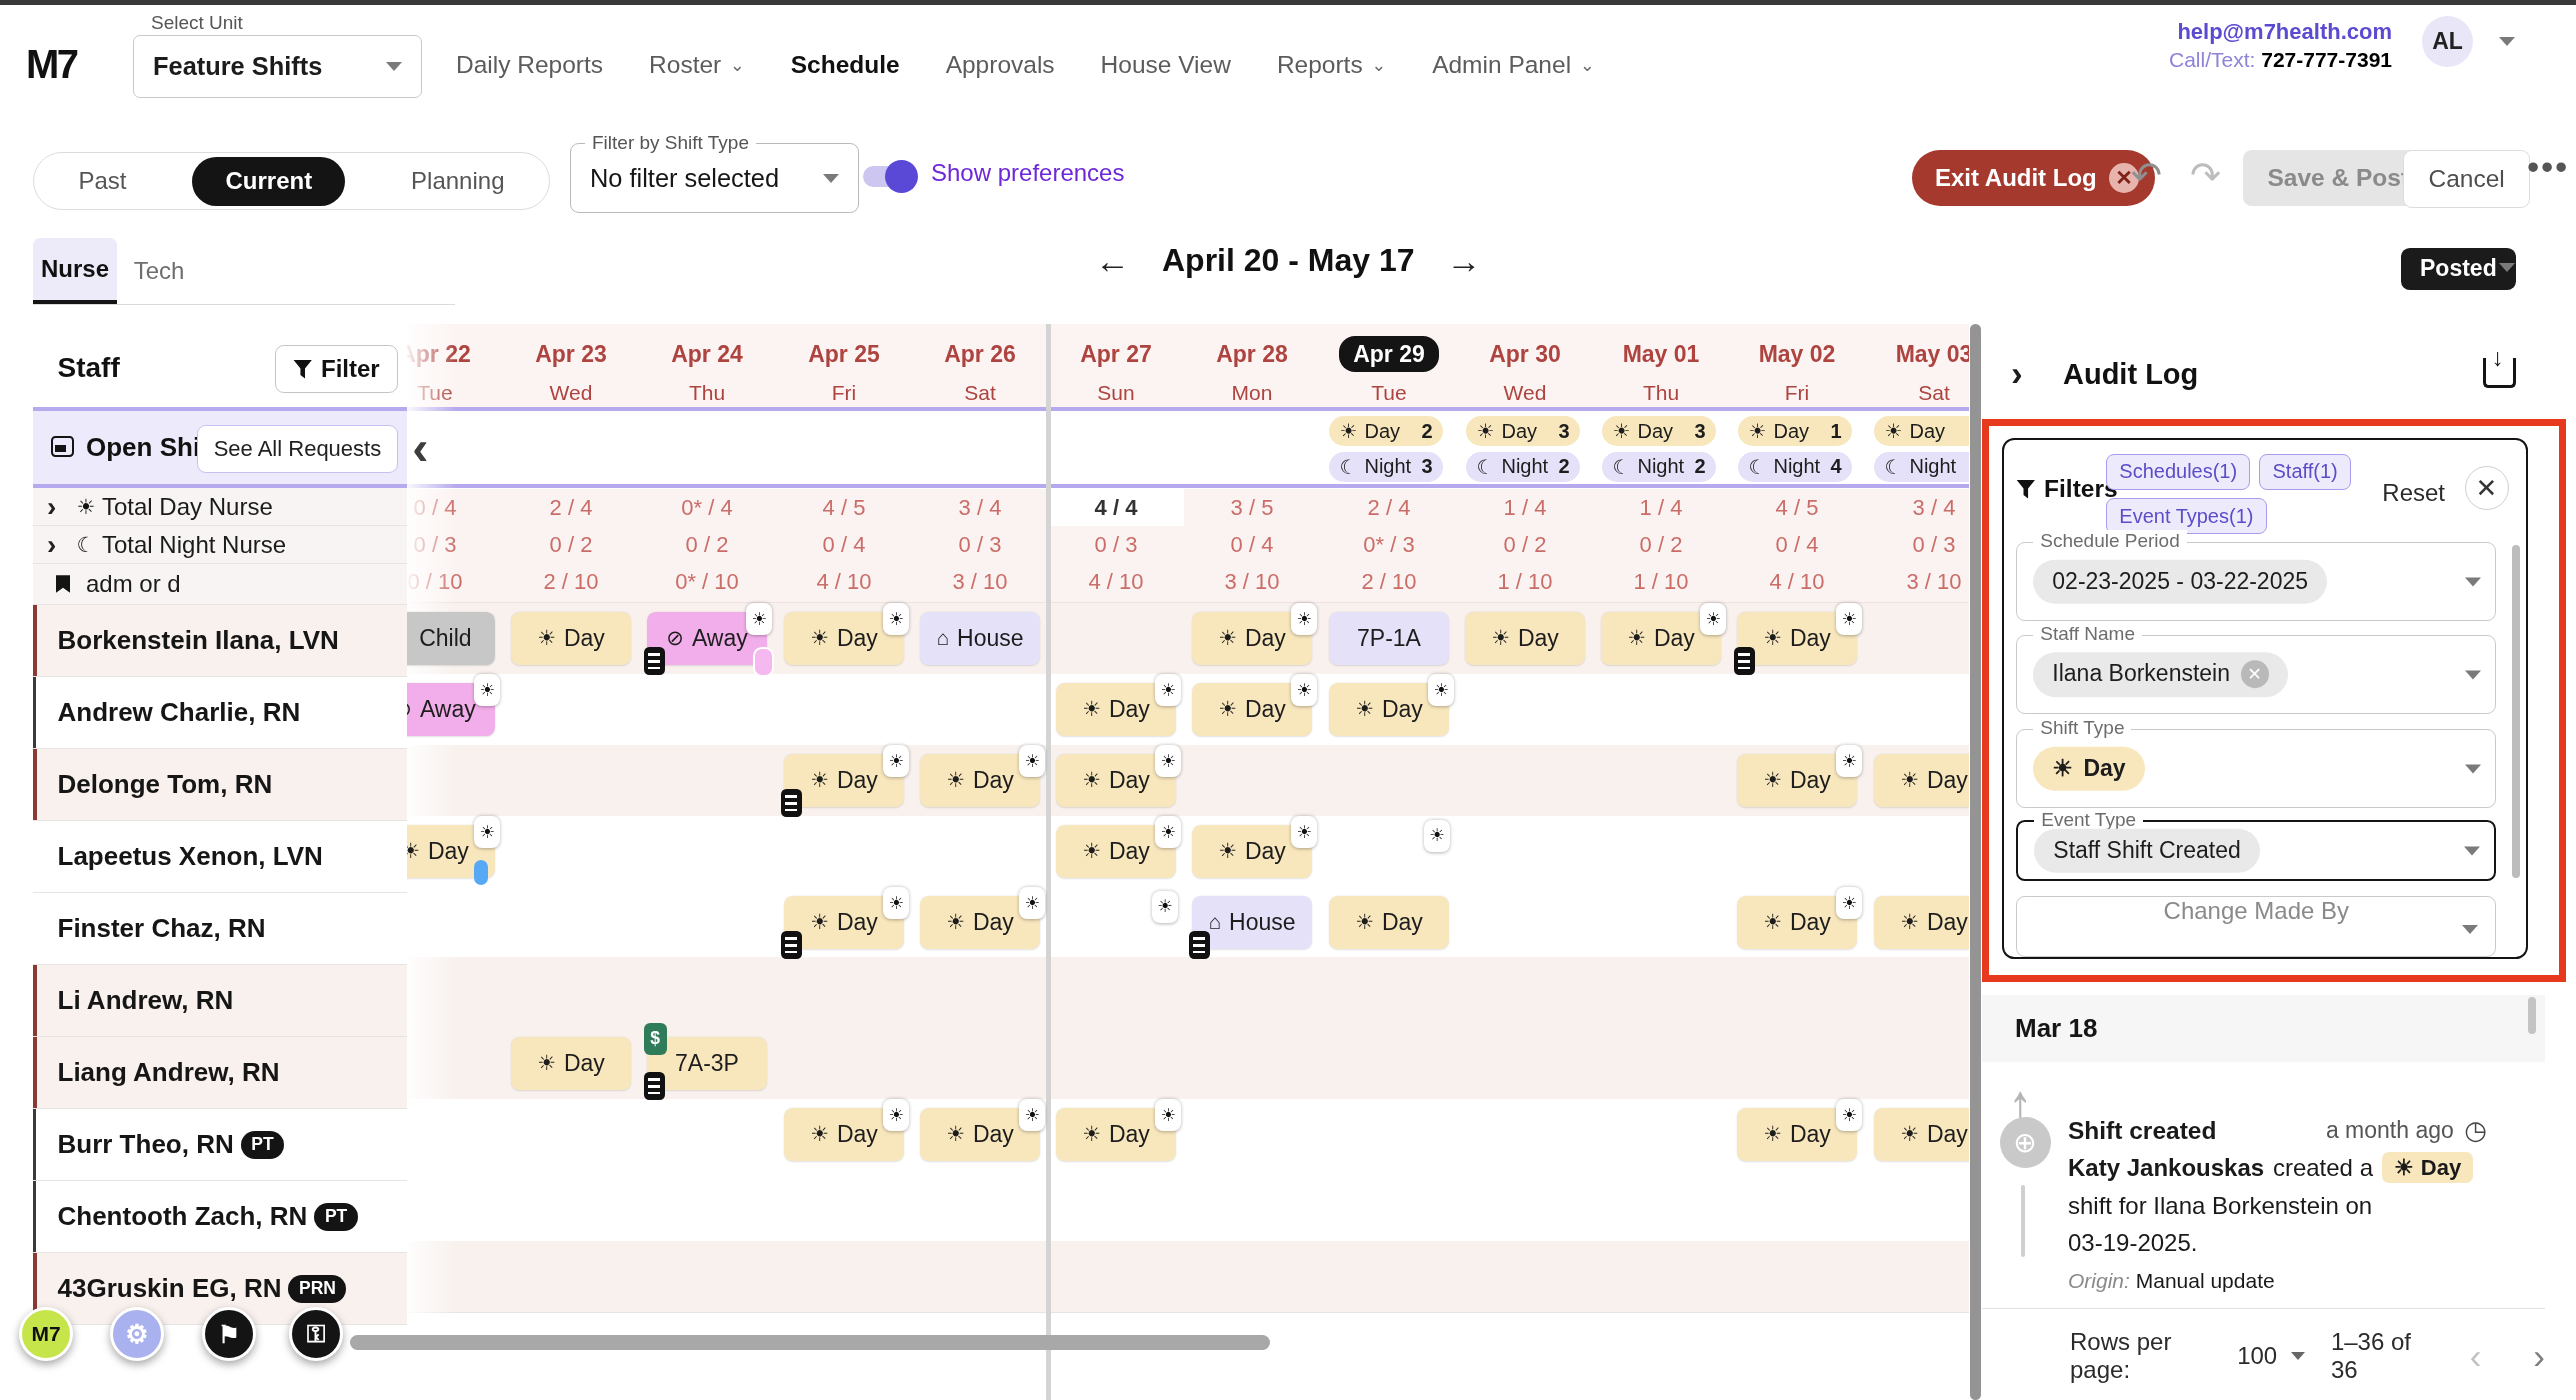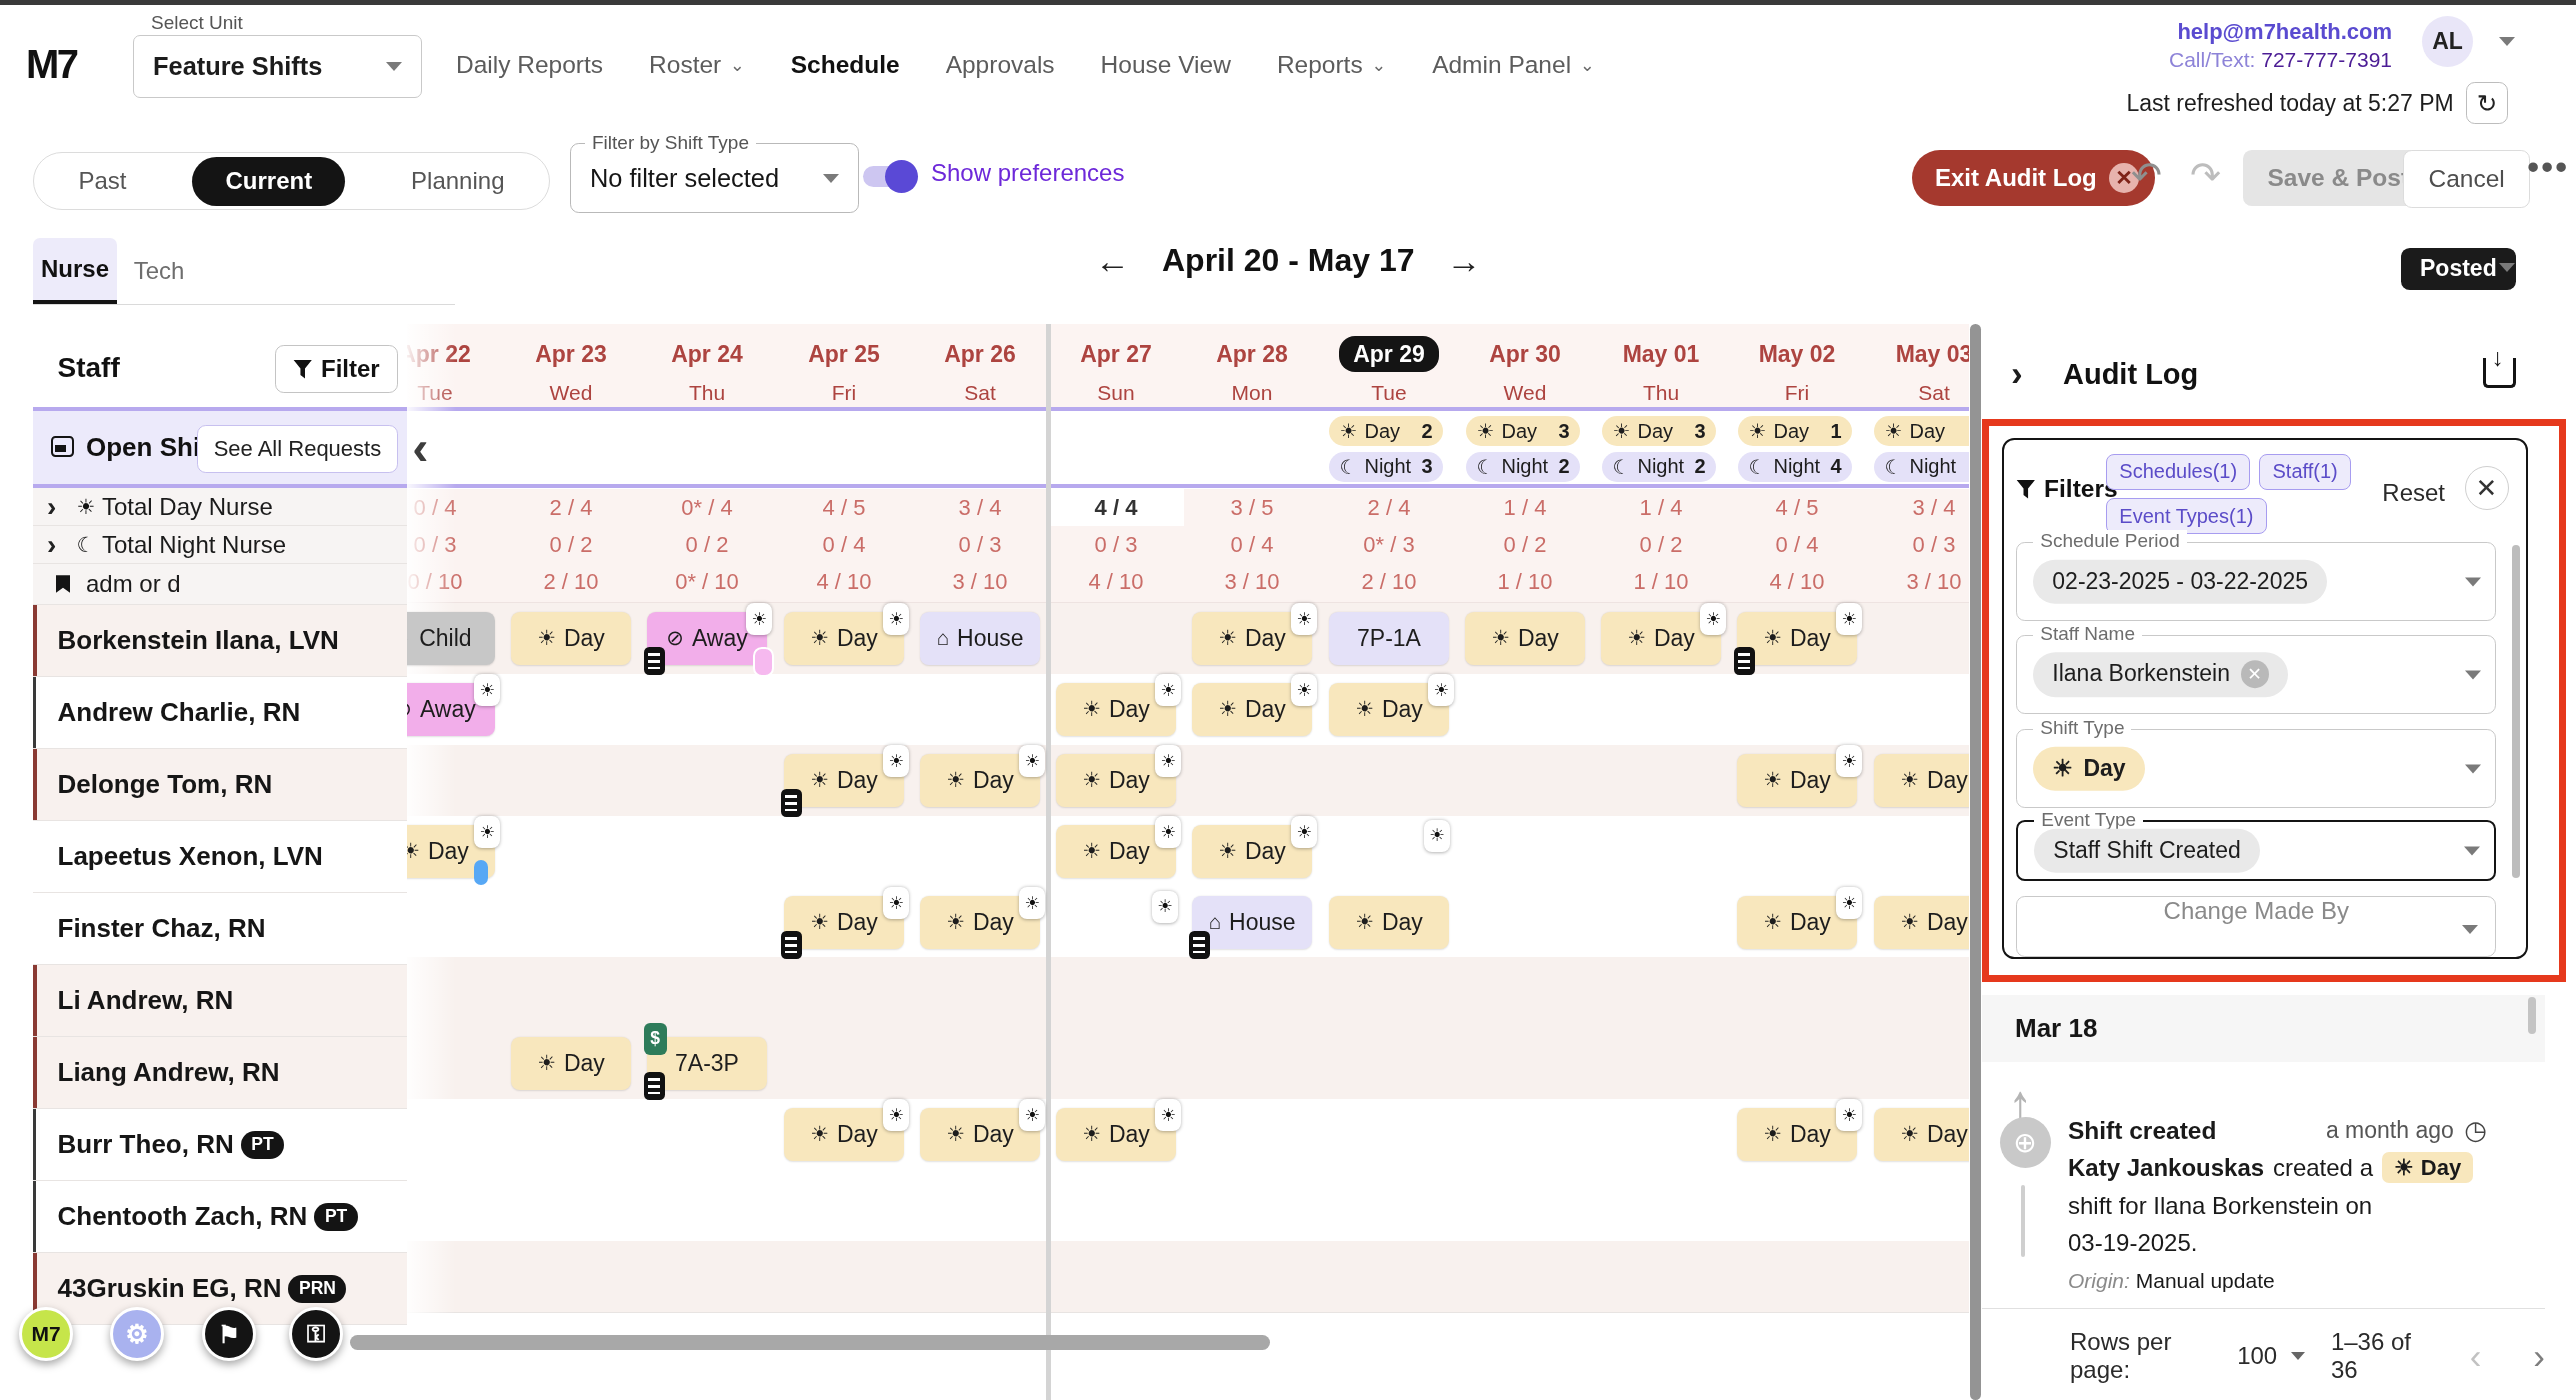--- a/index.html
+++ b/index.html
@@ -15,21 +15,21 @@
   .unit-box .val{font-size:25.4px;font-weight:600;color:#1c1c1c;}
   .caret{width:0;height:0;border-left:8px solid transparent;border-right:8px solid transparent;border-top:9.6px solid #7a7a7a;}
   .unit-box .caret{margin-left:auto;}
   #navlinks{position:absolute;left:456px;top:46px;display:flex;gap:46px;align-items:center;}
   .navlink{font-size:24.5px;color:#5c5c5c;display:flex;align-items:center;gap:8.8px;cursor:pointer;}
   .navlink.active{color:#111;font-weight:700;}
   .navlink .dd{font-size:17.5px;color:#6a6a6a;}
   .contact{position:absolute;right:184px;top:12.3px;text-align:right;line-height:28px;}
   .contact .email{font-size:22px;font-weight:700;color:#5a4bd0;}
   .contact .phone-row{font-size:21px;color:#8d83d8;}
-  .contact .phone-row b{color:#4c1d95;font-weight:400;}
+  .contact .phone-row b{color:#000000;font-weight:700;}
   .avatar{position:absolute;right:103px;top:10.5px;width:51px;height:51px;border-radius:50%;background:#e9e6f8;
           display:flex;align-items:center;justify-content:center;font-size:23px;font-weight:600;color:#222;}
   .av-caret{position:absolute;right:61px;top:32px;}
   .refresh-row{position:absolute;right:68px;top:77px;display:flex;align-items:center;gap:12.3px;}
   .refresh-row .txt{font-size:23px;color:#1d1d1d;}
   .refresh-btn{width:40px;height:40px;border:1.3px solid #bdbdbd;border-radius:8.8px;display:flex;align-items:center;justify-content:center;font-size:24.5px;color:#222;background:#fff;}
   
   .toolbar{position:absolute;top:124px;left:0;width:2576px;height:99px;background:#fff;}
   .seg{position:absolute;left:33px;top:28px;width:517px;height:58px;border:0.9px solid #dcdcdc;border-radius:35px;
        display:flex;align-items:center;justify-content:space-around;box-sizing:border-box;background:#fff;}
@@ -209,24 +209,20 @@
         <div class="navlink">House View</div>
         <div class="navlink">Reports<span class="dd">⌄</span></div>
         <div class="navlink">Admin Panel<span class="dd">⌄</span></div>
       </nav>
     <div class="contact">
       <div class="email">help@m7health.com</div>
       <div class="phone-row"><span>Call/Text:</span> <b>727-777-7391</b></div>
     </div>
     <div class="avatar">AL</div>
     <div class="av-caret caret"></div>
-    <div class="refresh-row">
-      <span class="txt">Last refreshed today at 5:27 PM</span>
-      <span class="refresh-btn">↻</span>
-    </div>
   </header>
 
   <div class="toolbar">
     <div class="seg" id="segWrap">
         <div class="opt">Past</div>
         <div class="opt active">Current</div>
         <div class="opt">Planning</div>
       </div>
     <div class="fieldset shiftfilter">
       <span class="legend">Filter by Shift Type</span>

